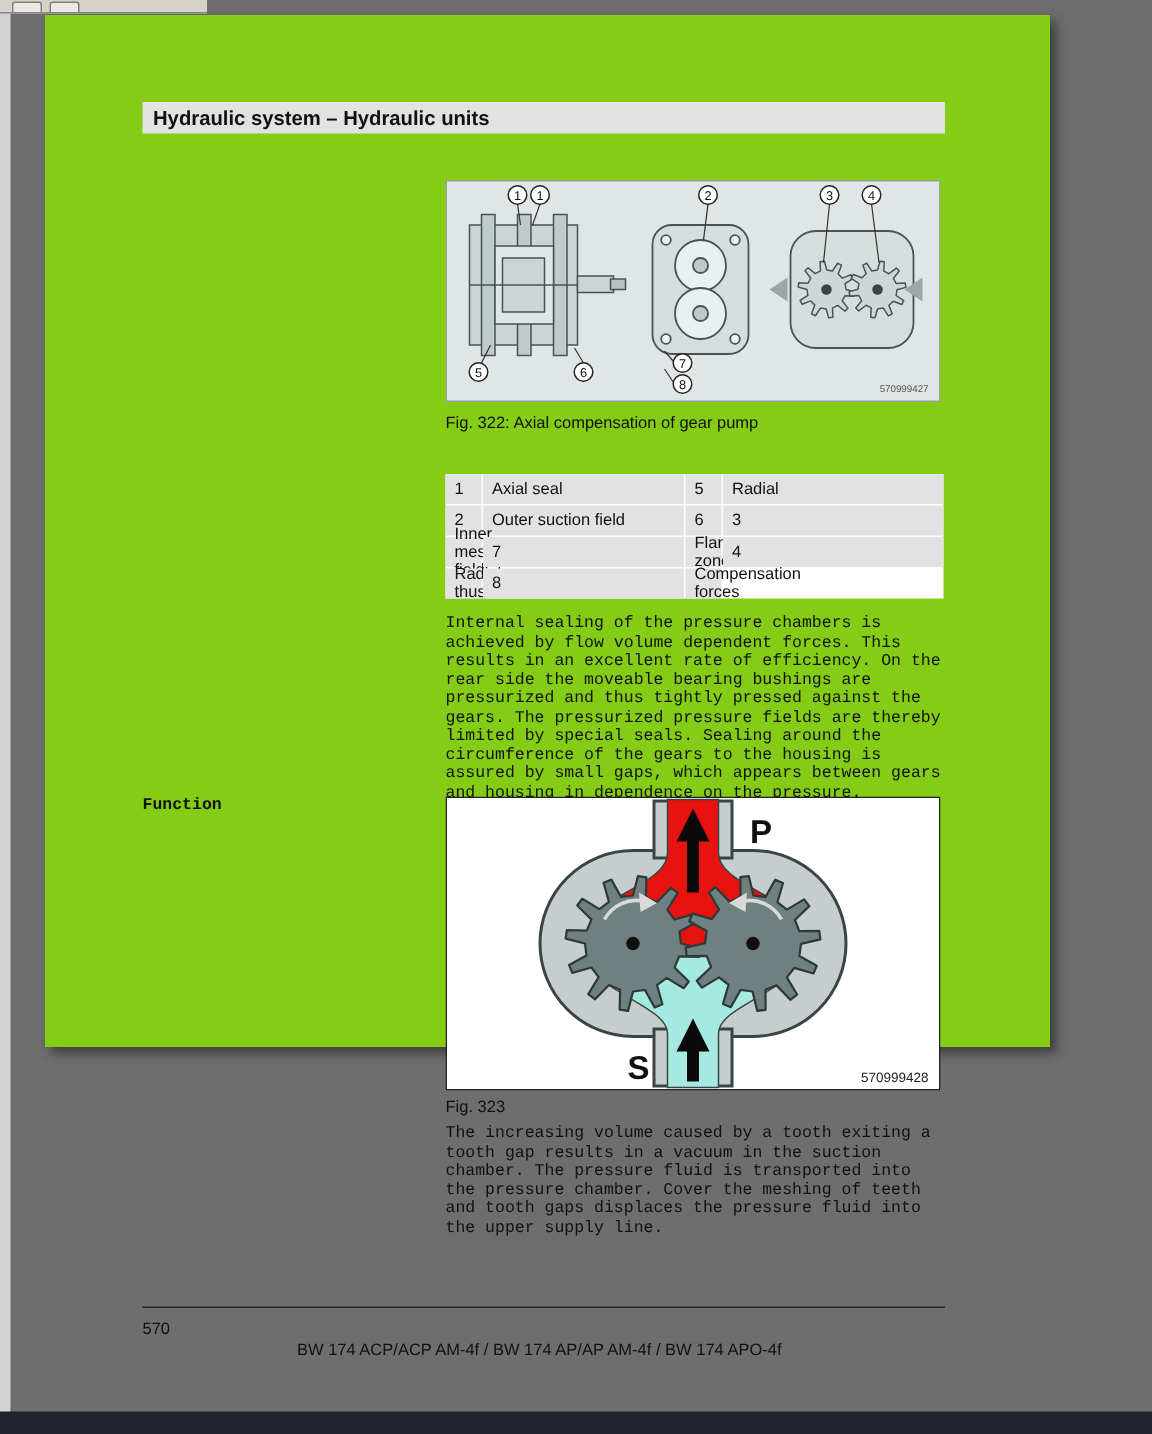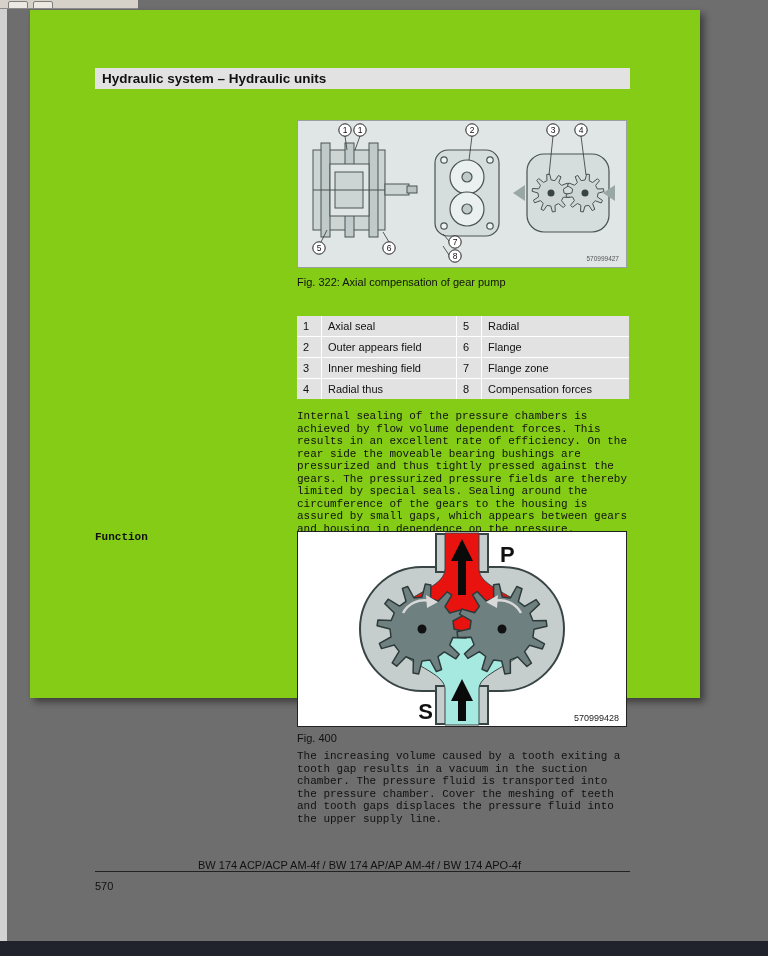--- a/index.html
+++ b/index.html
@@ -39,21 +39,21 @@
     display:grid;grid-template-columns:24px 134px 24px 147px;
     grid-auto-rows:20px;gap:1px;background:#ffffff;font-size:11px;
   }
   .legend .cell{background:#e2e2e2;display:flex;align-items:center;padding-left:6px;}
   .para{position:absolute;left:267px;width:334px;font-size:11px;line-height:12.5px;font-family:Liberation Mono, monospace;}
   .para1{top:400px;}
   .para2{top:740px;}
   .side-label{position:absolute;left:65px;top:521px;font-size:11px;font-weight:bold;font-family:Liberation Mono, monospace;}
   .footer-rule{position:absolute;left:65px;top:861px;width:535px;border-top:1px solid #222;}
   .footer-page{position:absolute;left:65px;top:870px;font-size:11px;}
-  .footer-models{position:absolute;left:168px;top:849px;font-size:11px;}
+  .footer-models{position:absolute;left:168px;top:884px;font-size:11px;}
   svg text{font-family:"Liberation Sans",sans-serif;}
 </style>
 </head>
 <body>
 
 <div>
   <div class="left-strip"></div>
 
   <div class="toolbar-fragment">
     <div class="tb-btn"></div>
@@ -144,23 +144,22 @@
     </div>
     <div class="caption cap322">Fig. 322: Axial compensation of gear pump</div>
 
     <div class="legend">
       <div class="cell num">1</div>
       <div class="cell">Axial seal</div>
       <div class="cell num">5</div>
       <div class="cell">Radial</div>
 
       <div class="cell num">2</div>
-      <div class="cell">Outer appears field</div>
+      <div class="cell">Outer suction field</div>
       <div class="cell num">6</div>
-      <div class="cell">Flange</div>
 
       <div class="cell num">3</div>
       <div class="cell">Inner meshing field</div>
       <div class="cell num">7</div>
       <div class="cell">Flange zone</div>
 
       <div class="cell num">4</div>
       <div class="cell">Radial thus</div>
       <div class="cell num">8</div>
       <div class="cell">Compensation forces</div>
@@ -202,21 +201,21 @@
           <polygon points="165,8 154,30 176,30"></polygon>
           <rect x="161" y="168" width="8" height="22"></rect>
           <polygon points="165,148 154,170 176,170"></polygon>
         </g>
 
         <text x="203" y="31" font-size="22" font-weight="bold" fill="#111">P</text>
         <text x="136" y="188" font-size="22" font-weight="bold" fill="#111" text-anchor="end">S</text>
         <text x="322" y="190" font-size="9" fill="#222" text-anchor="end">570999428</text>
       </svg>
     </div>
-    <div class="caption cap323">Fig. 400</div>
+    <div class="caption cap323">Fig. 323</div>
 
     <div class="para para2">The increasing volume caused by a tooth exiting a tooth gap results in a vacuum in the suction chamber. The pressure fluid is transported into the pressure chamber. Cover the meshing of teeth and tooth gaps displaces the pressure fluid into the upper supply line.</div>
 
     <div class="footer-rule"></div>
     <div class="footer-page">570</div>
     <div class="footer-models">BW 174 ACP/ACP AM-4f / BW 174 AP/AP AM-4f / BW 174 APO-4f</div>
   </div>
 
   <div class="bottom-bar"></div>
 </div>

